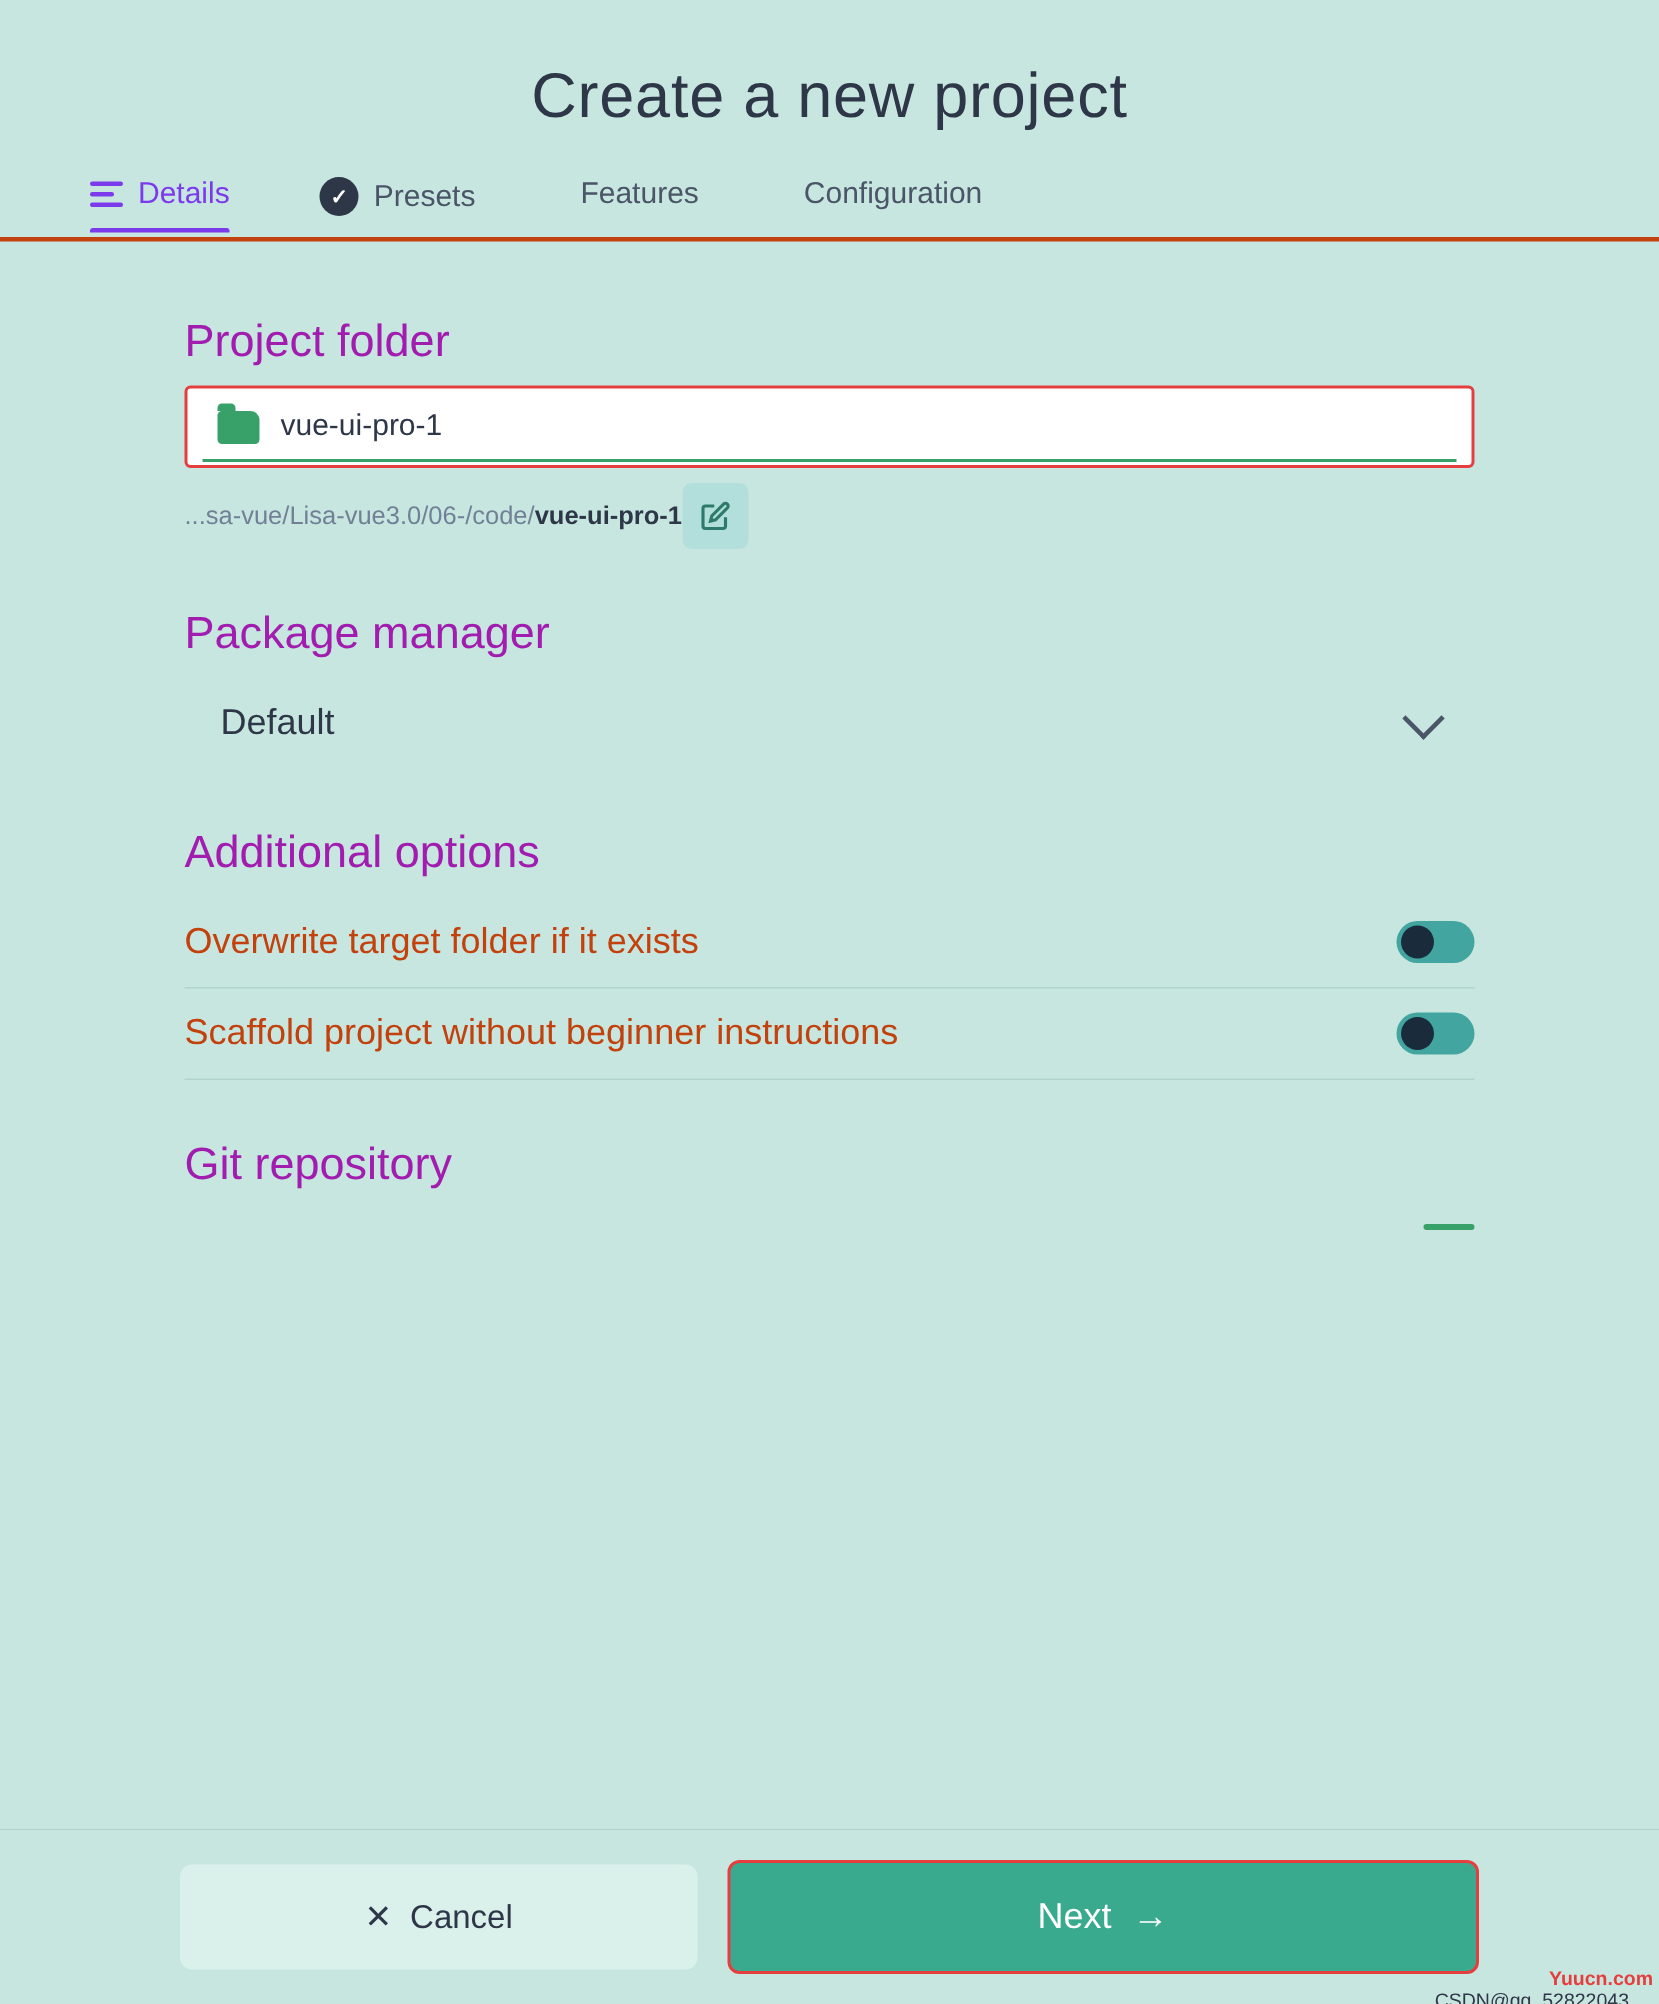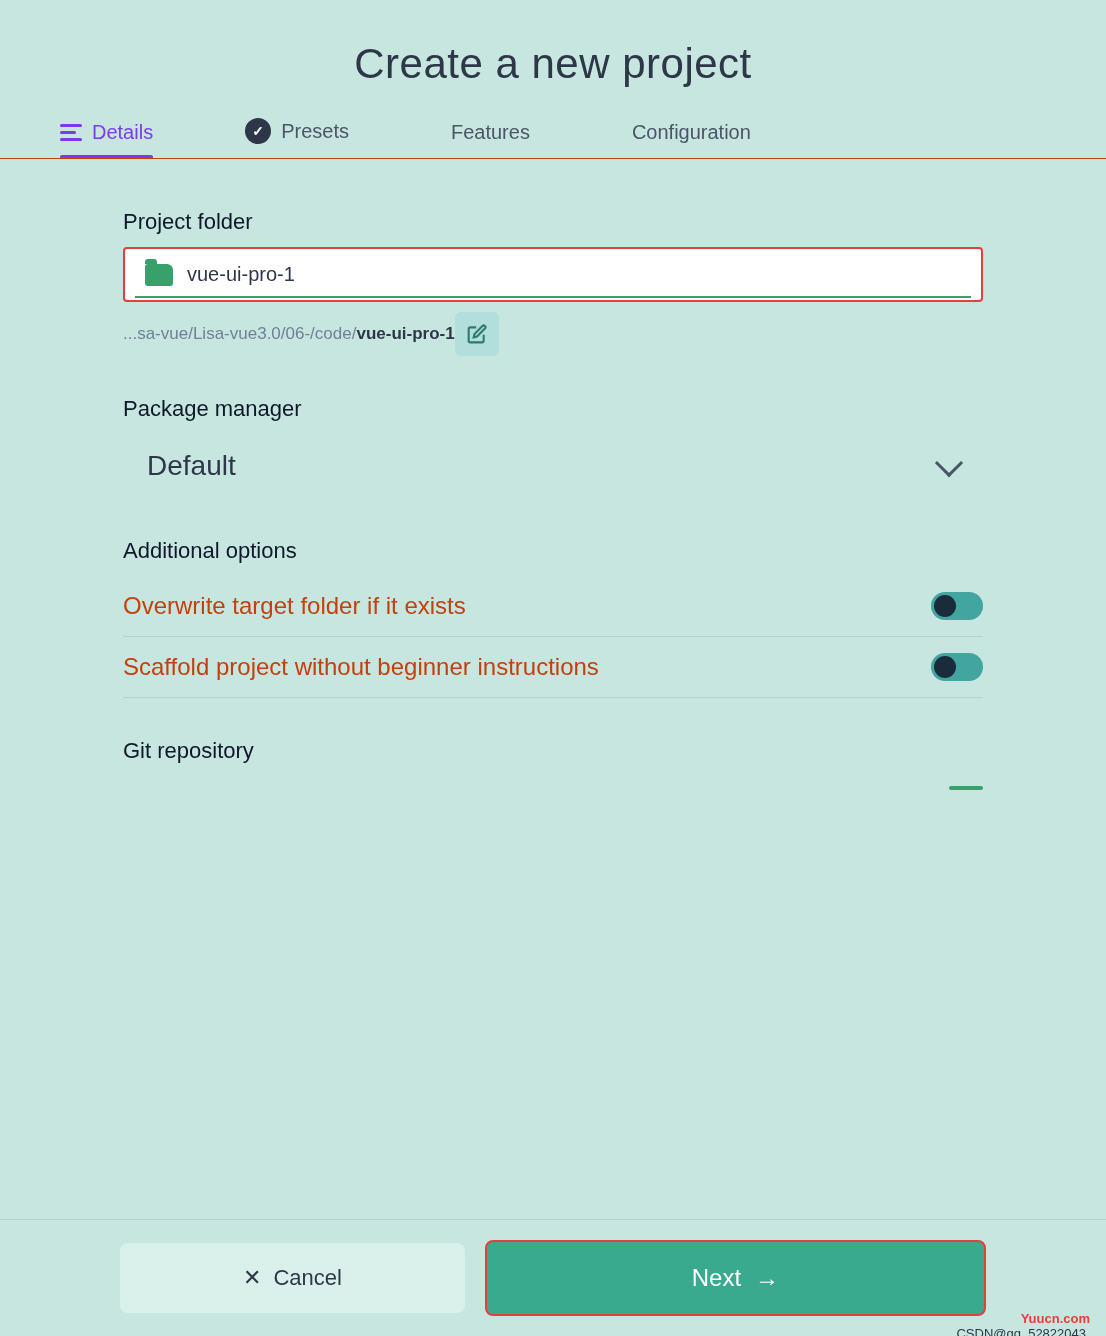--- a/index.html
+++ b/index.html
@@ -28,26 +28,26 @@
       font-size: 42px;
       font-weight: 300;
       color: #2d3748;
       letter-spacing: 0.5px;
       text-align: center;
     }
 
     
     .tab-bar {
       display: flex;
-      align-items: flex-end;
-      gap: 92px;
+      align-items: flex-start;
+      gap: 60px;
       margin-top: 30px;
       padding: 0 60px;
       width: 100%;
-      border-bottom: 1px solid #c2410c;
+      border-bottom: 3px solid #c2410c;
       padding-bottom: 0;
     }
 
     .tab-item {
       display: flex;
       align-items: center;
       gap: 10px;
       padding-bottom: 14px;
       cursor: pointer;
       font-size: 20px;
@@ -114,23 +114,23 @@
     .main-content {
       width: 860px;
       margin-top: 50px;
       display: flex;
       flex-direction: column;
       gap: 0;
     }
 
     
     .section-label {
-      font-size: 22px;
+      font-size: 30px;
       font-weight: 400;
-      color: #0f172a;
+      color: #a21caf;
       margin-bottom: 12px;
     }
 
     
     .folder-input-wrapper {
       border: 2px solid #e53e3e;
       border-radius: 4px;
       background-color: white;
       display: flex;
       align-items: center;
@@ -224,21 +224,21 @@
       background-color: #c8e6e0;
       border-radius: 6px;
       padding: 16px 24px;
       display: flex;
       align-items: center;
       justify-content: space-between;
       cursor: pointer;
     }
 
     .select-label {
-      font-size: 28px;
+      font-size: 24px;
       color: #2d3748;
     }
 
     .chevron-down {
       width: 20px;
       height: 20px;
       border-right: 3px solid #4a5568;
       border-bottom: 3px solid #4a5568;
       transform: rotate(45deg);
       margin-bottom: 6px;
@@ -353,21 +353,21 @@
     }
 
     .arrow-right {
       font-size: 24px;
     }
 
     
     .watermark {
       position: fixed;
       bottom: 10px;
-      right: 16px;
+      right: 4px;
       font-size: 13px;
       color: #e53e3e;
       font-weight: bold;
       z-index: 100;
     }
 
     .watermark2 {
       position: fixed;
       bottom: -5px;
       right: 20px;

